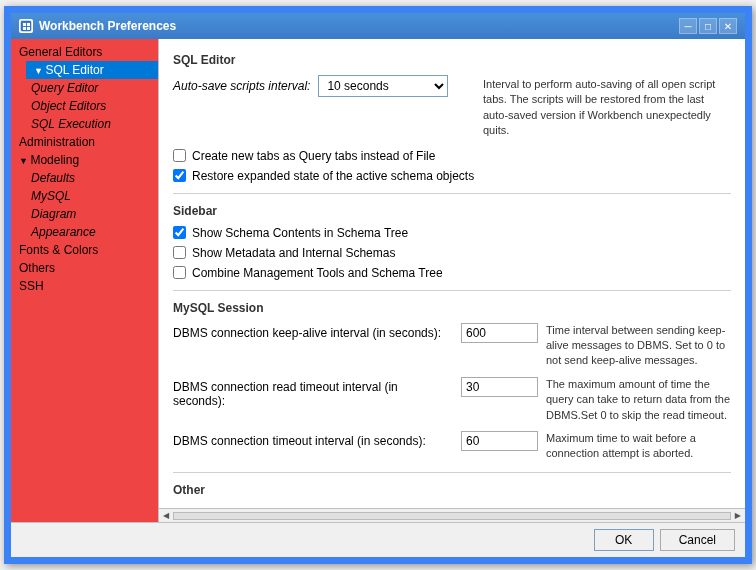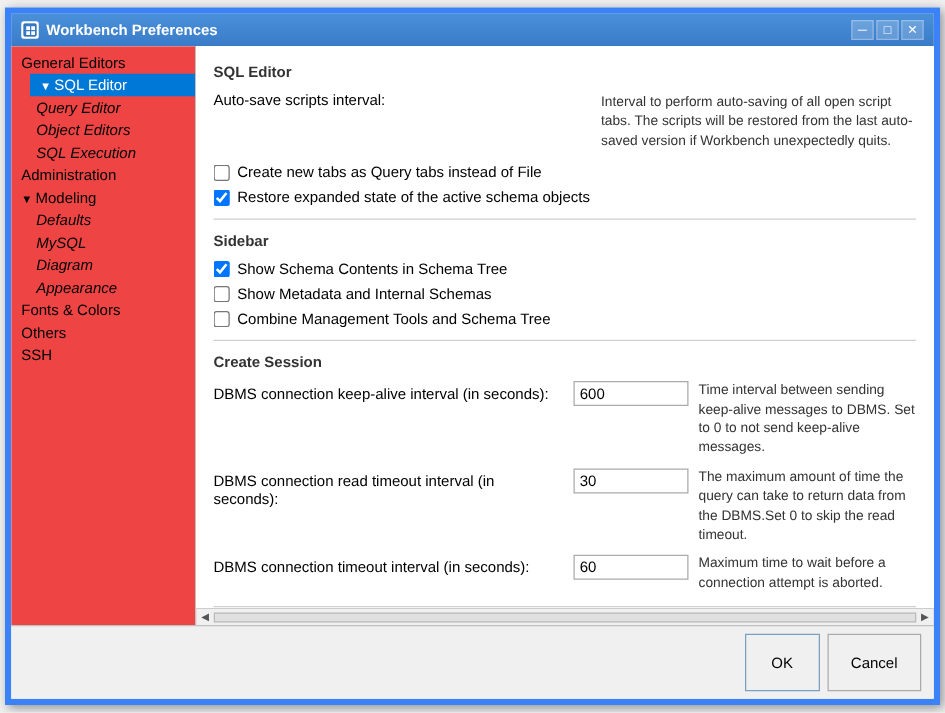--- a/index.html
+++ b/index.html
@@ -1,18 +1,18 @@
 <!DOCTYPE html>
 <html><head>
   <meta charset="utf-8">
   <style>
     * { box-sizing: border-box; margin: 0; padding: 0; }
     body { font-family: 'Segoe UI', Tahoma, sans-serif; font-size: 12px; background: #f0f0f0; display: flex; justify-content: center; align-items: center; width: 756px; height: 570px; overflow: hidden; }
 
-    .window { width: 748px; height: 558px; background: #f0f0f0; border: 5px solid #3b82f6; box-shadow: 2px 2px 8px rgba(0,0,0,0.4); display: flex; flex-direction: column; }
+    .window { width: 748px; height: 558px; background: #f0f0f0; border: 7px solid #3b82f6; box-shadow: 2px 2px 8px rgba(0,0,0,0.4); display: flex; flex-direction: column; }
 
     .title-bar { background: linear-gradient(to bottom, #4a90d9, #3a7bc8); color: white; padding: 5px 8px; display: flex; align-items: center; justify-content: space-between; font-size: 12px; font-weight: 600; user-select: none; }
     .title-bar-left { display: flex; align-items: center; gap: 6px; }
     .title-icon { width: 14px; height: 14px; background: #fff; border-radius: 2px; display: flex; align-items: center; justify-content: center; }
     .title-icon svg { width: 12px; height: 12px; }
     .title-bar-controls { display: flex; gap: 2px; }
     .title-btn { width: 18px; height: 16px; background: rgba(255,255,255,0.2); border: 1px solid rgba(255,255,255,0.3); color: white; font-size: 10px; cursor: pointer; display: flex; align-items: center; justify-content: center; }
 
     .content { display: flex; flex: 1; overflow: hidden; }
 
@@ -32,33 +32,33 @@
     .section-divider { border: none; border-top: 1px solid #d0d0d0; margin: 10px 0; }
 
     
     .checkbox-row { display: flex; align-items: center; gap: 6px; margin-bottom: 6px; }
     .checkbox-row input[type=checkbox] { width: 13px; height: 13px; cursor: pointer; }
     .checkbox-row label { font-size: 12px; color: #000; cursor: pointer; }
 
     
     .autosave-row { display: flex; align-items: flex-start; margin-bottom: 10px; gap: 0; }
     .autosave-left { display: flex; align-items: center; gap: 8px; min-width: 300px; }
-    .autosave-label { font-size: 12px; color: #000; white-space: nowrap; }
+    .autosave-label { font-size: 12px; color: #000; white-space: nowrap; font-style: italic; }
     .autosave-select { width: 130px; padding: 2px 4px; font-size: 12px; border: 1px solid #7a9fc0; background: white; height: 22px; }
     .autosave-note { font-size: 11px; color: #333; line-height: 1.4; flex: 1; padding-left: 10px; padding-top: 2px; }
 
     
     .session-row { display: flex; align-items: flex-start; margin-bottom: 8px; gap: 8px; }
     .session-label { font-size: 12px; color: #000; flex: 0 0 280px; padding-top: 3px; }
-    .session-input { width: 92px; border: 1px solid #aaa; padding: 2px 4px; font-size: 12px; height: 20px; }
+    .session-input { width: 77px; border: 1px solid #aaa; padding: 2px 4px; font-size: 12px; height: 20px; }
     .session-note { font-size: 11px; color: #333; line-height: 1.4; flex: 1; }
 
     
     .bottom-bar { background: #f0f0f0; border-top: 1px solid #c0c0c0; padding: 6px 10px; display: flex; justify-content: flex-end; gap: 6px; align-items: center; }
-    .bottom-btn { padding: 15px 18px; font-size: 12px; border: 1px solid #aaa; background: #f0f0f0; cursor: pointer; min-width: 60px; }
+    .bottom-btn { padding: 3px 18px; font-size: 12px; border: 1px solid #aaa; background: #f0f0f0; cursor: pointer; min-width: 60px; }
     .bottom-btn.primary { border: 1px solid #7a9fc0; }
 
     
     .main-content::-webkit-scrollbar { width: 14px; }
     .main-content::-webkit-scrollbar-track { background: #f0f0f0; }
     .main-content::-webkit-scrollbar-thumb { background: #c0c0c0; border: 1px solid #aaa; }
     .sidebar::-webkit-scrollbar { width: 8px; }
     .sidebar::-webkit-scrollbar-track { background: #f0f0f0; }
     .sidebar::-webkit-scrollbar-thumb { background: #c0c0c0; }
   </style>
@@ -108,20 +108,27 @@
 
     <div class="main-panel">
       <div class="main-content">
 
         <div class="section-title">SQL Editor</div>
 
 
         <div class="autosave-row">
           <div class="autosave-left">
             <span class="autosave-label">Auto-save scripts interval:</span>
+            <select class="autosave-select">
+              <option>10 seconds</option>
+              <option>5 seconds</option>
+              <option>30 seconds</option>
+              <option>1 minute</option>
+              <option>5 minutes</option>
+            </select>
           </div>
           <span class="autosave-note">Interval to perform auto-saving of all open script tabs. The scripts will be restored from the last auto-saved version if Workbench unexpectedly quits.</span>
         </div>
 
         <div class="checkbox-row">
           <input type="checkbox" id="chk-newtabs" style="">
           <label for="chk-newtabs">Create new tabs as Query tabs instead of File</label>
         </div>
 
         <div class="checkbox-row">
@@ -143,21 +150,21 @@
           <label for="chk-metadata">Show Metadata and Internal Schemas</label>
         </div>
 
         <div class="checkbox-row">
           <input type="checkbox" id="chk-combine" style="">
           <label for="chk-combine">Combine Management Tools and Schema Tree</label>
         </div>
 
         <hr class="section-divider">
 
-        <div class="section-title">Create Session</div>
+        <div class="section-title">MySQL Session</div>
 
         <div class="session-row">
           <span class="session-label">DBMS connection keep-alive interval (in seconds):</span>
           <input type="text" class="session-input" value="600" style="">
           <span class="session-note">Time interval between sending keep-alive messages to DBMS. Set to 0 to not send keep-alive messages.</span>
         </div>
 
         <div class="session-row">
           <span class="session-label">DBMS connection read timeout interval (in seconds):</span>
           <input type="text" class="session-input" value="30" style="">

